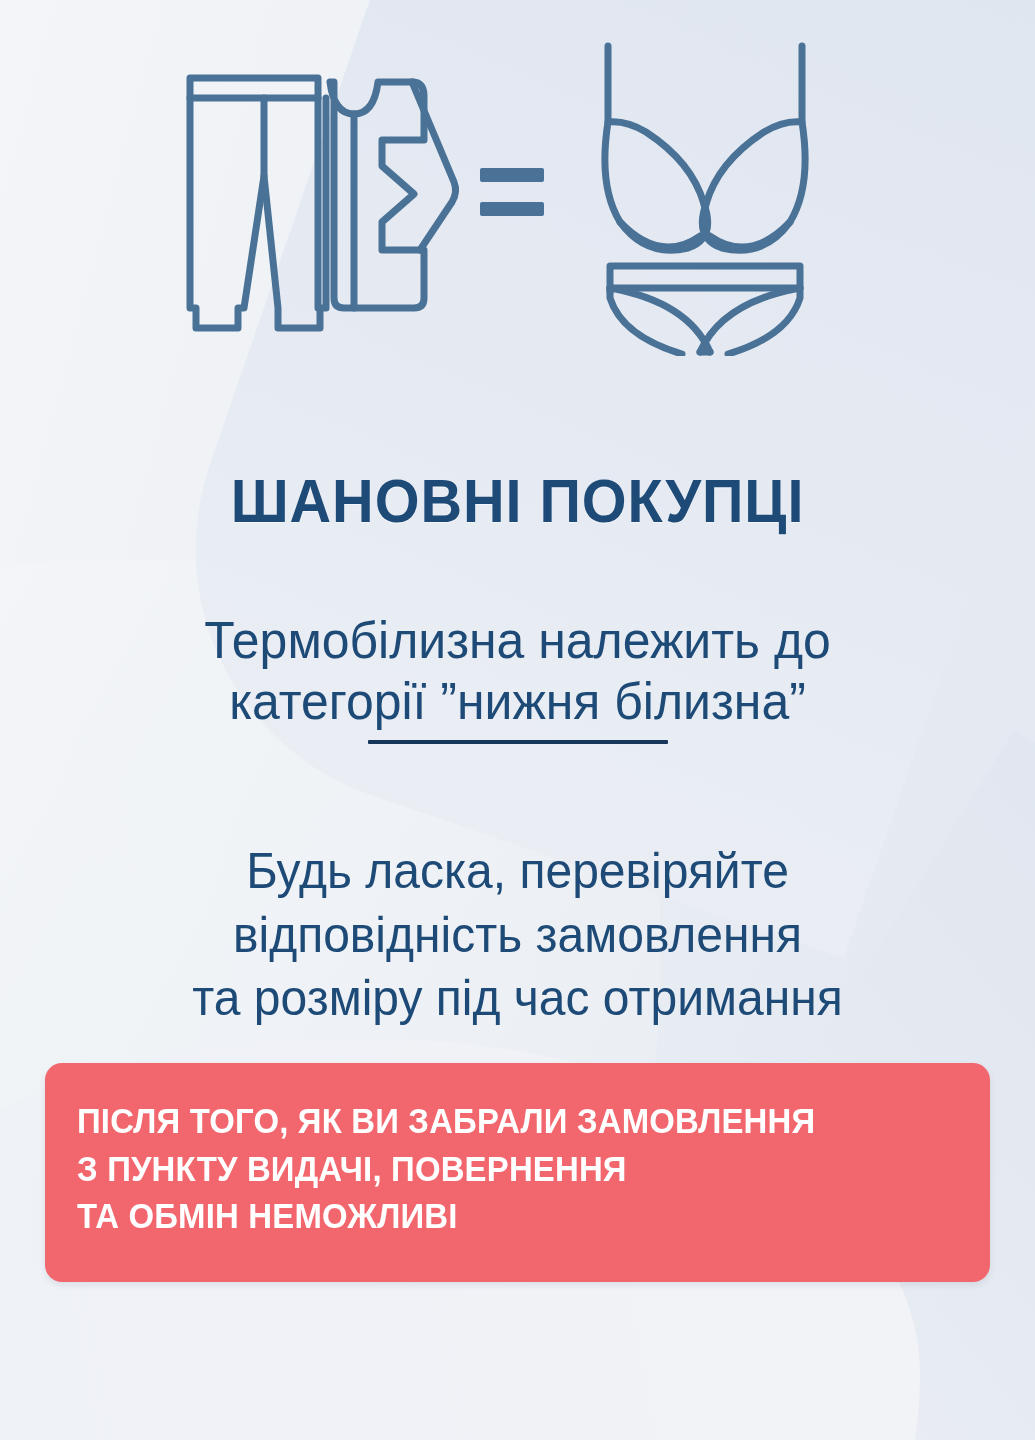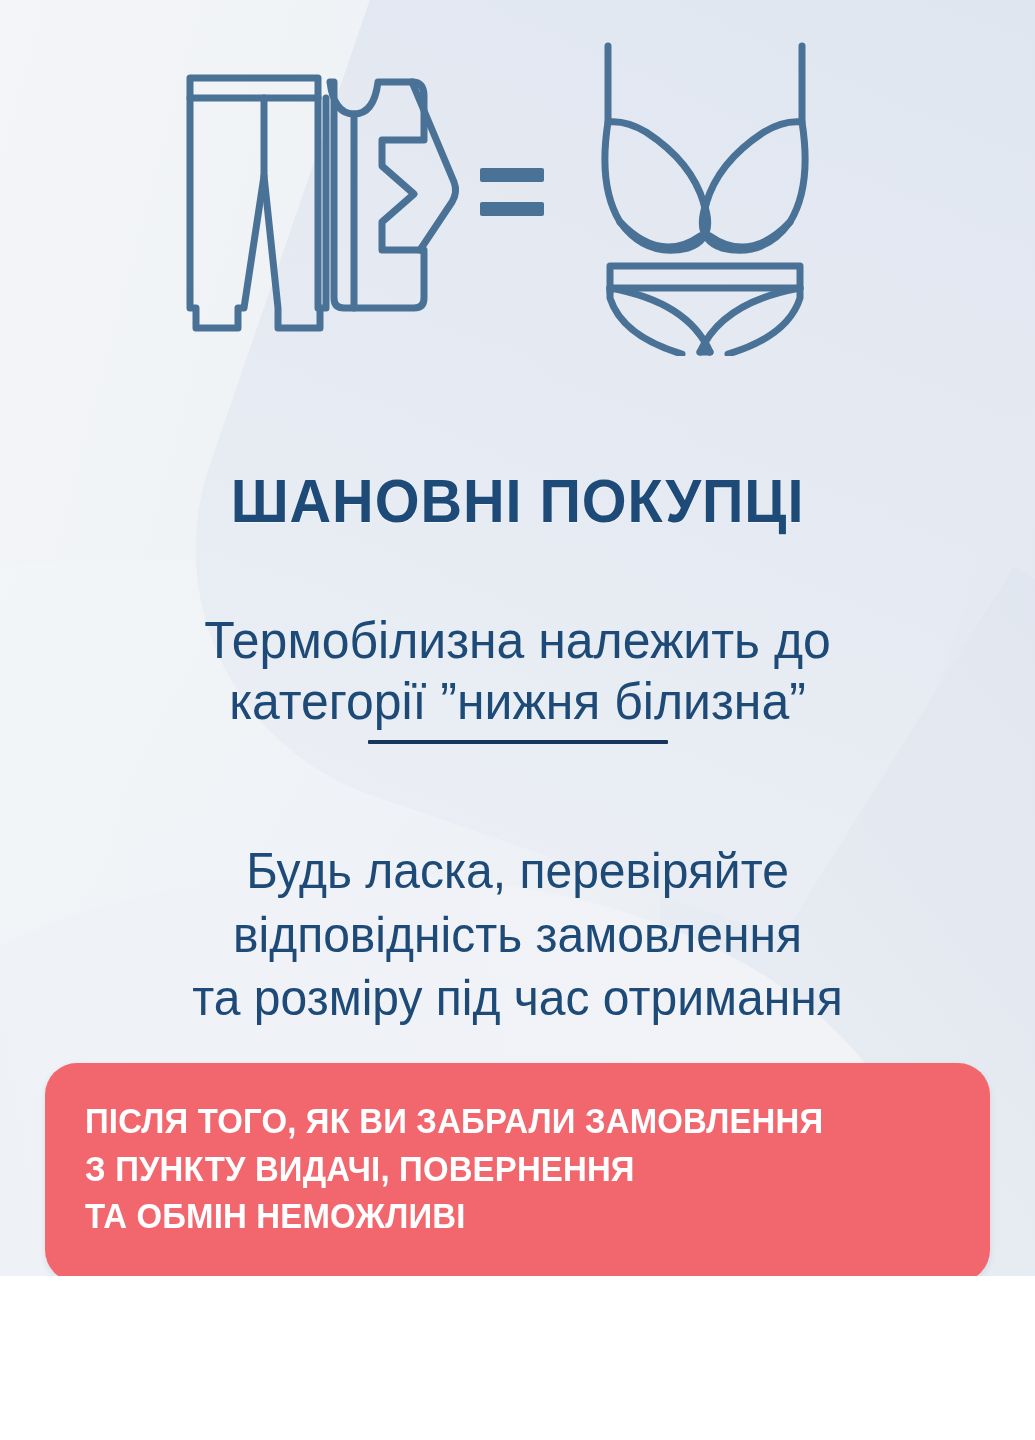--- a/index.html
+++ b/index.html
@@ -5,21 +5,21 @@
 <style>
   html, body {
     margin: 0;
     padding: 0;
     background: #ffffff;
   }
 
   .poster {
     position: relative;
     width: 1035px;
-    height: 1276px;
+    height: 1440px;
     overflow: hidden;
     background: #eef0f4;
     font-family: "Liberation Sans", "DejaVu Sans", sans-serif;
     -webkit-font-smoothing: antialiased;
   }
 
   
   .bg-base {
     position: absolute;
     inset: 0;
@@ -154,22 +154,22 @@
 
   
   .warning {
     position: absolute;
     left: 45px;
     top: 1063px;
     width: 945px;
     height: 219px;
     box-sizing: border-box;
     background: #f2676e;
-    border-radius: 32px;
-    padding: 34px 36px 0 40px;
+    border-radius: 17px;
+    padding: 34px 36px 0 32px;
     box-shadow: 0 3px 6px rgba(70,90,120,.12);
   }
   .warning .wl {
     display: block;
     color: #ffffff;
     font-size: 35px;
     line-height: 1.36;
     font-weight: 700;
     letter-spacing: .2px;
     white-space: nowrap;

